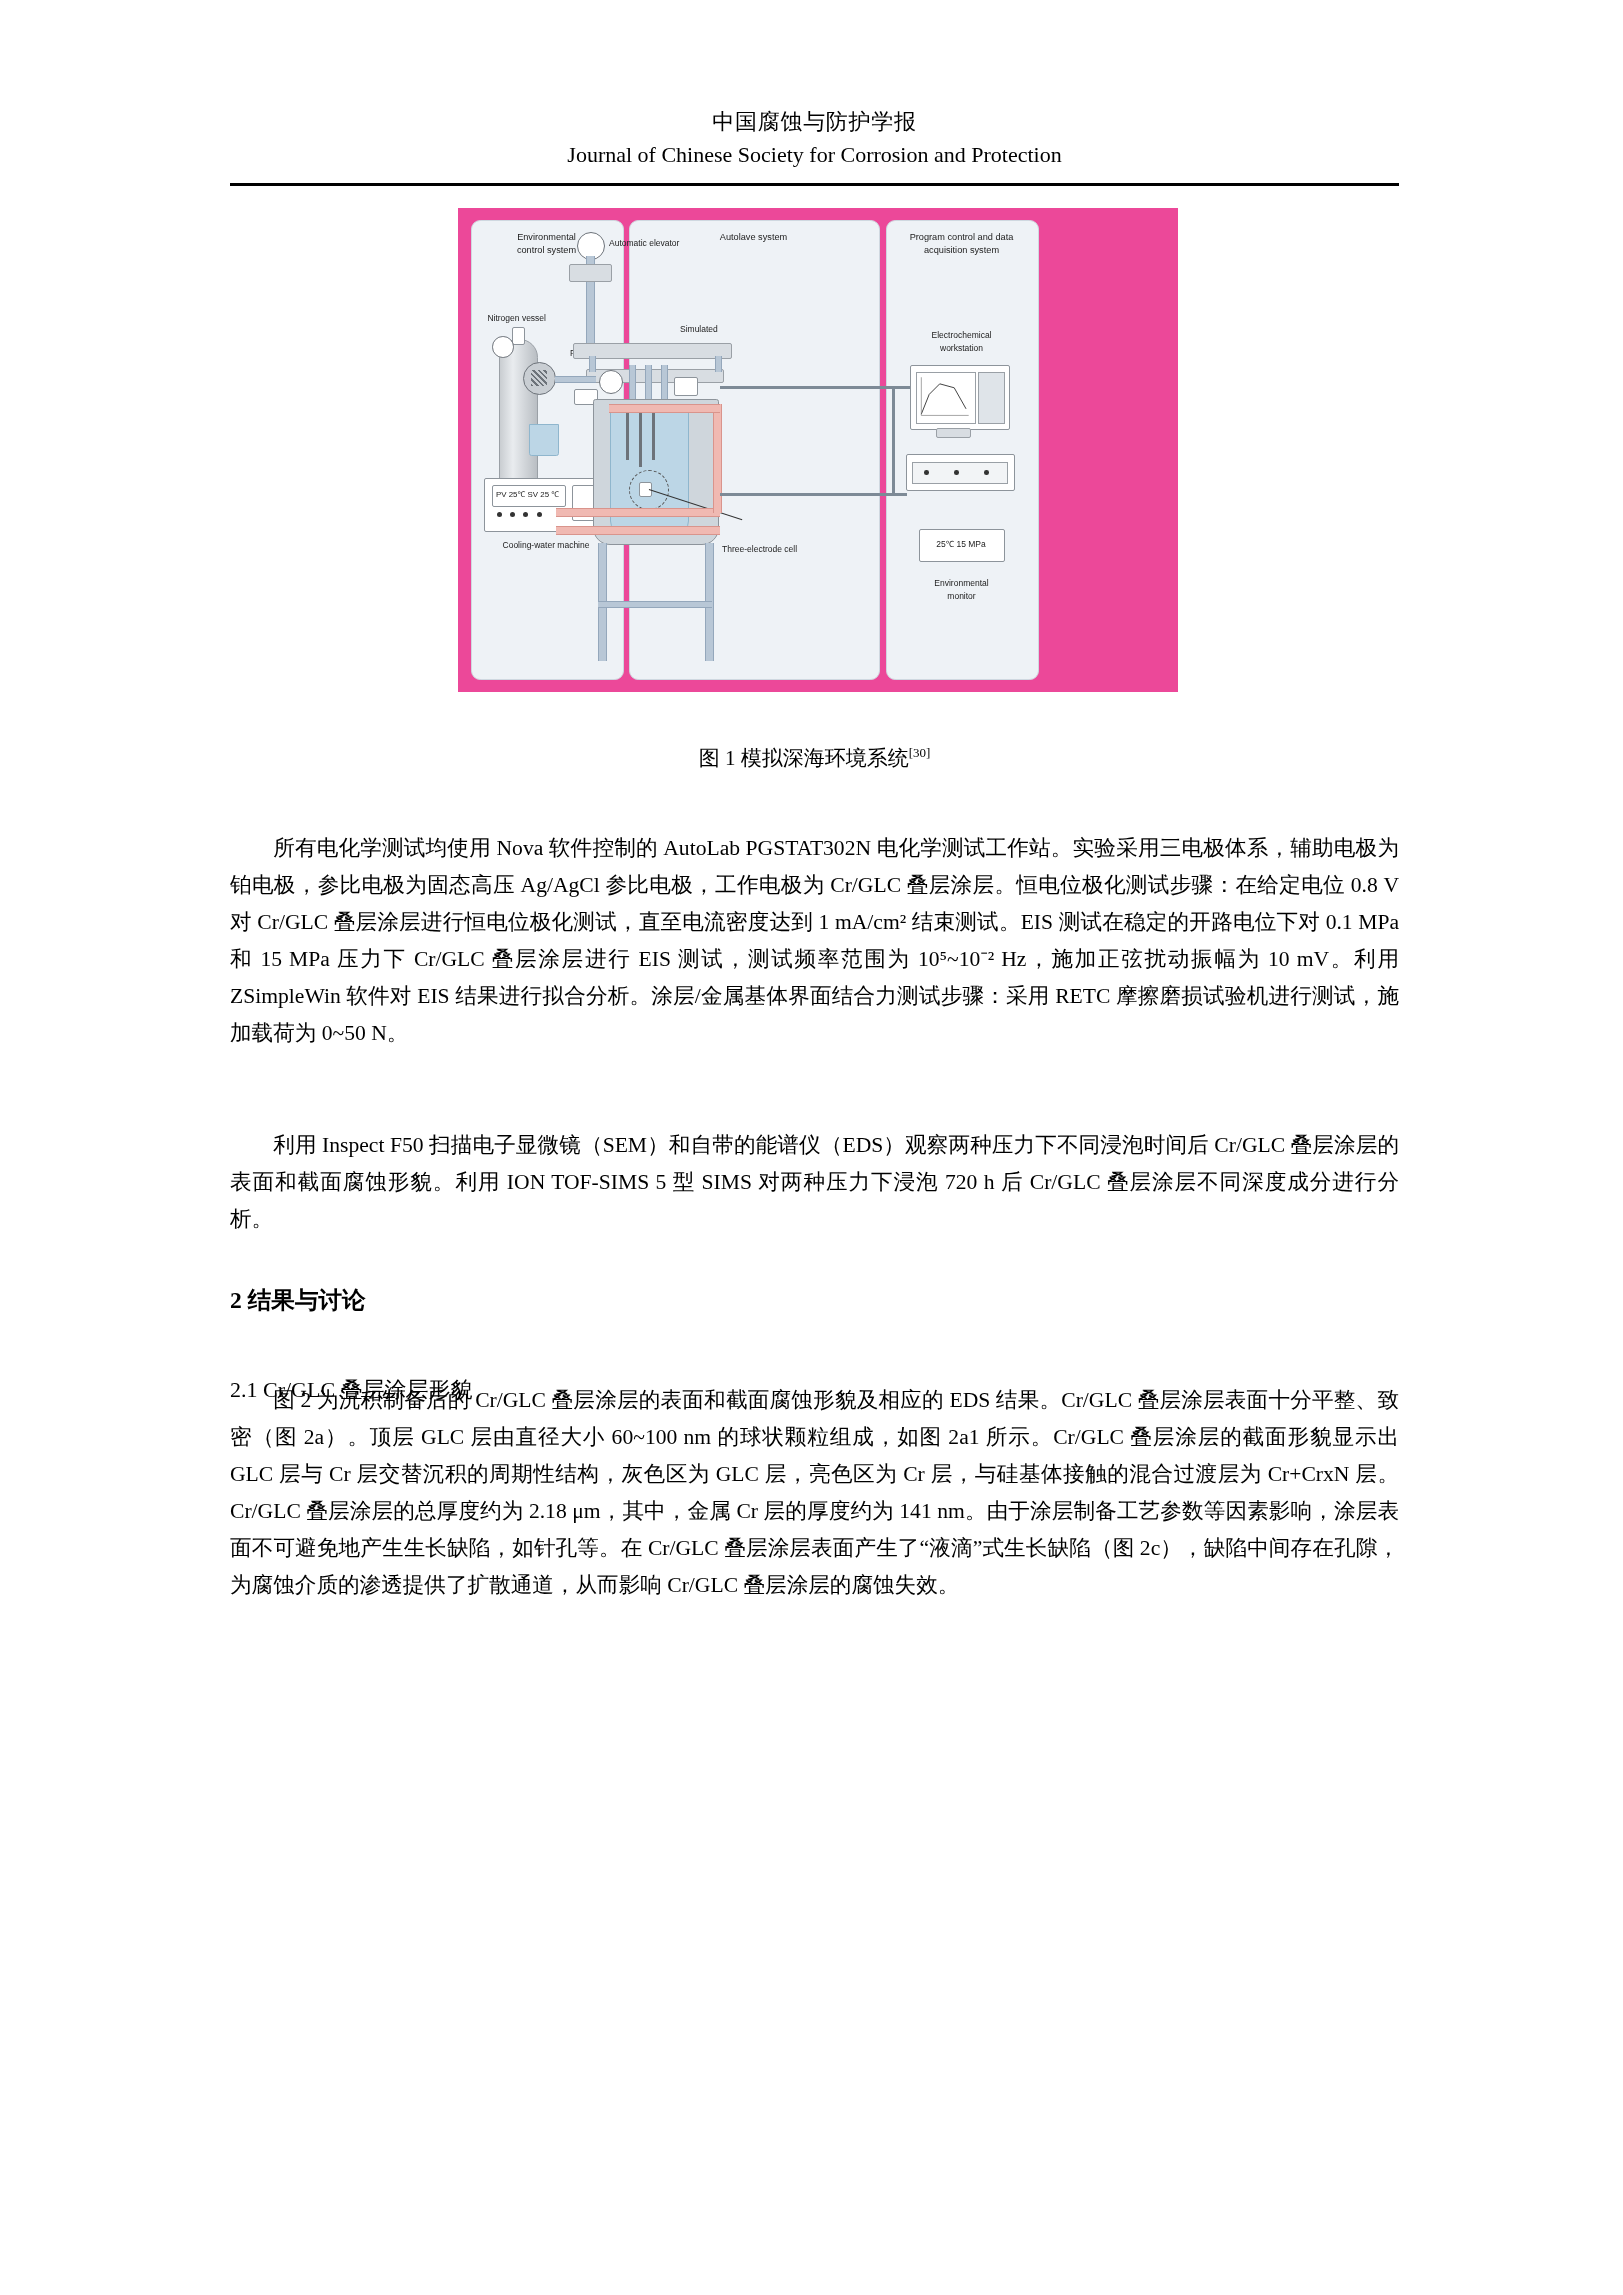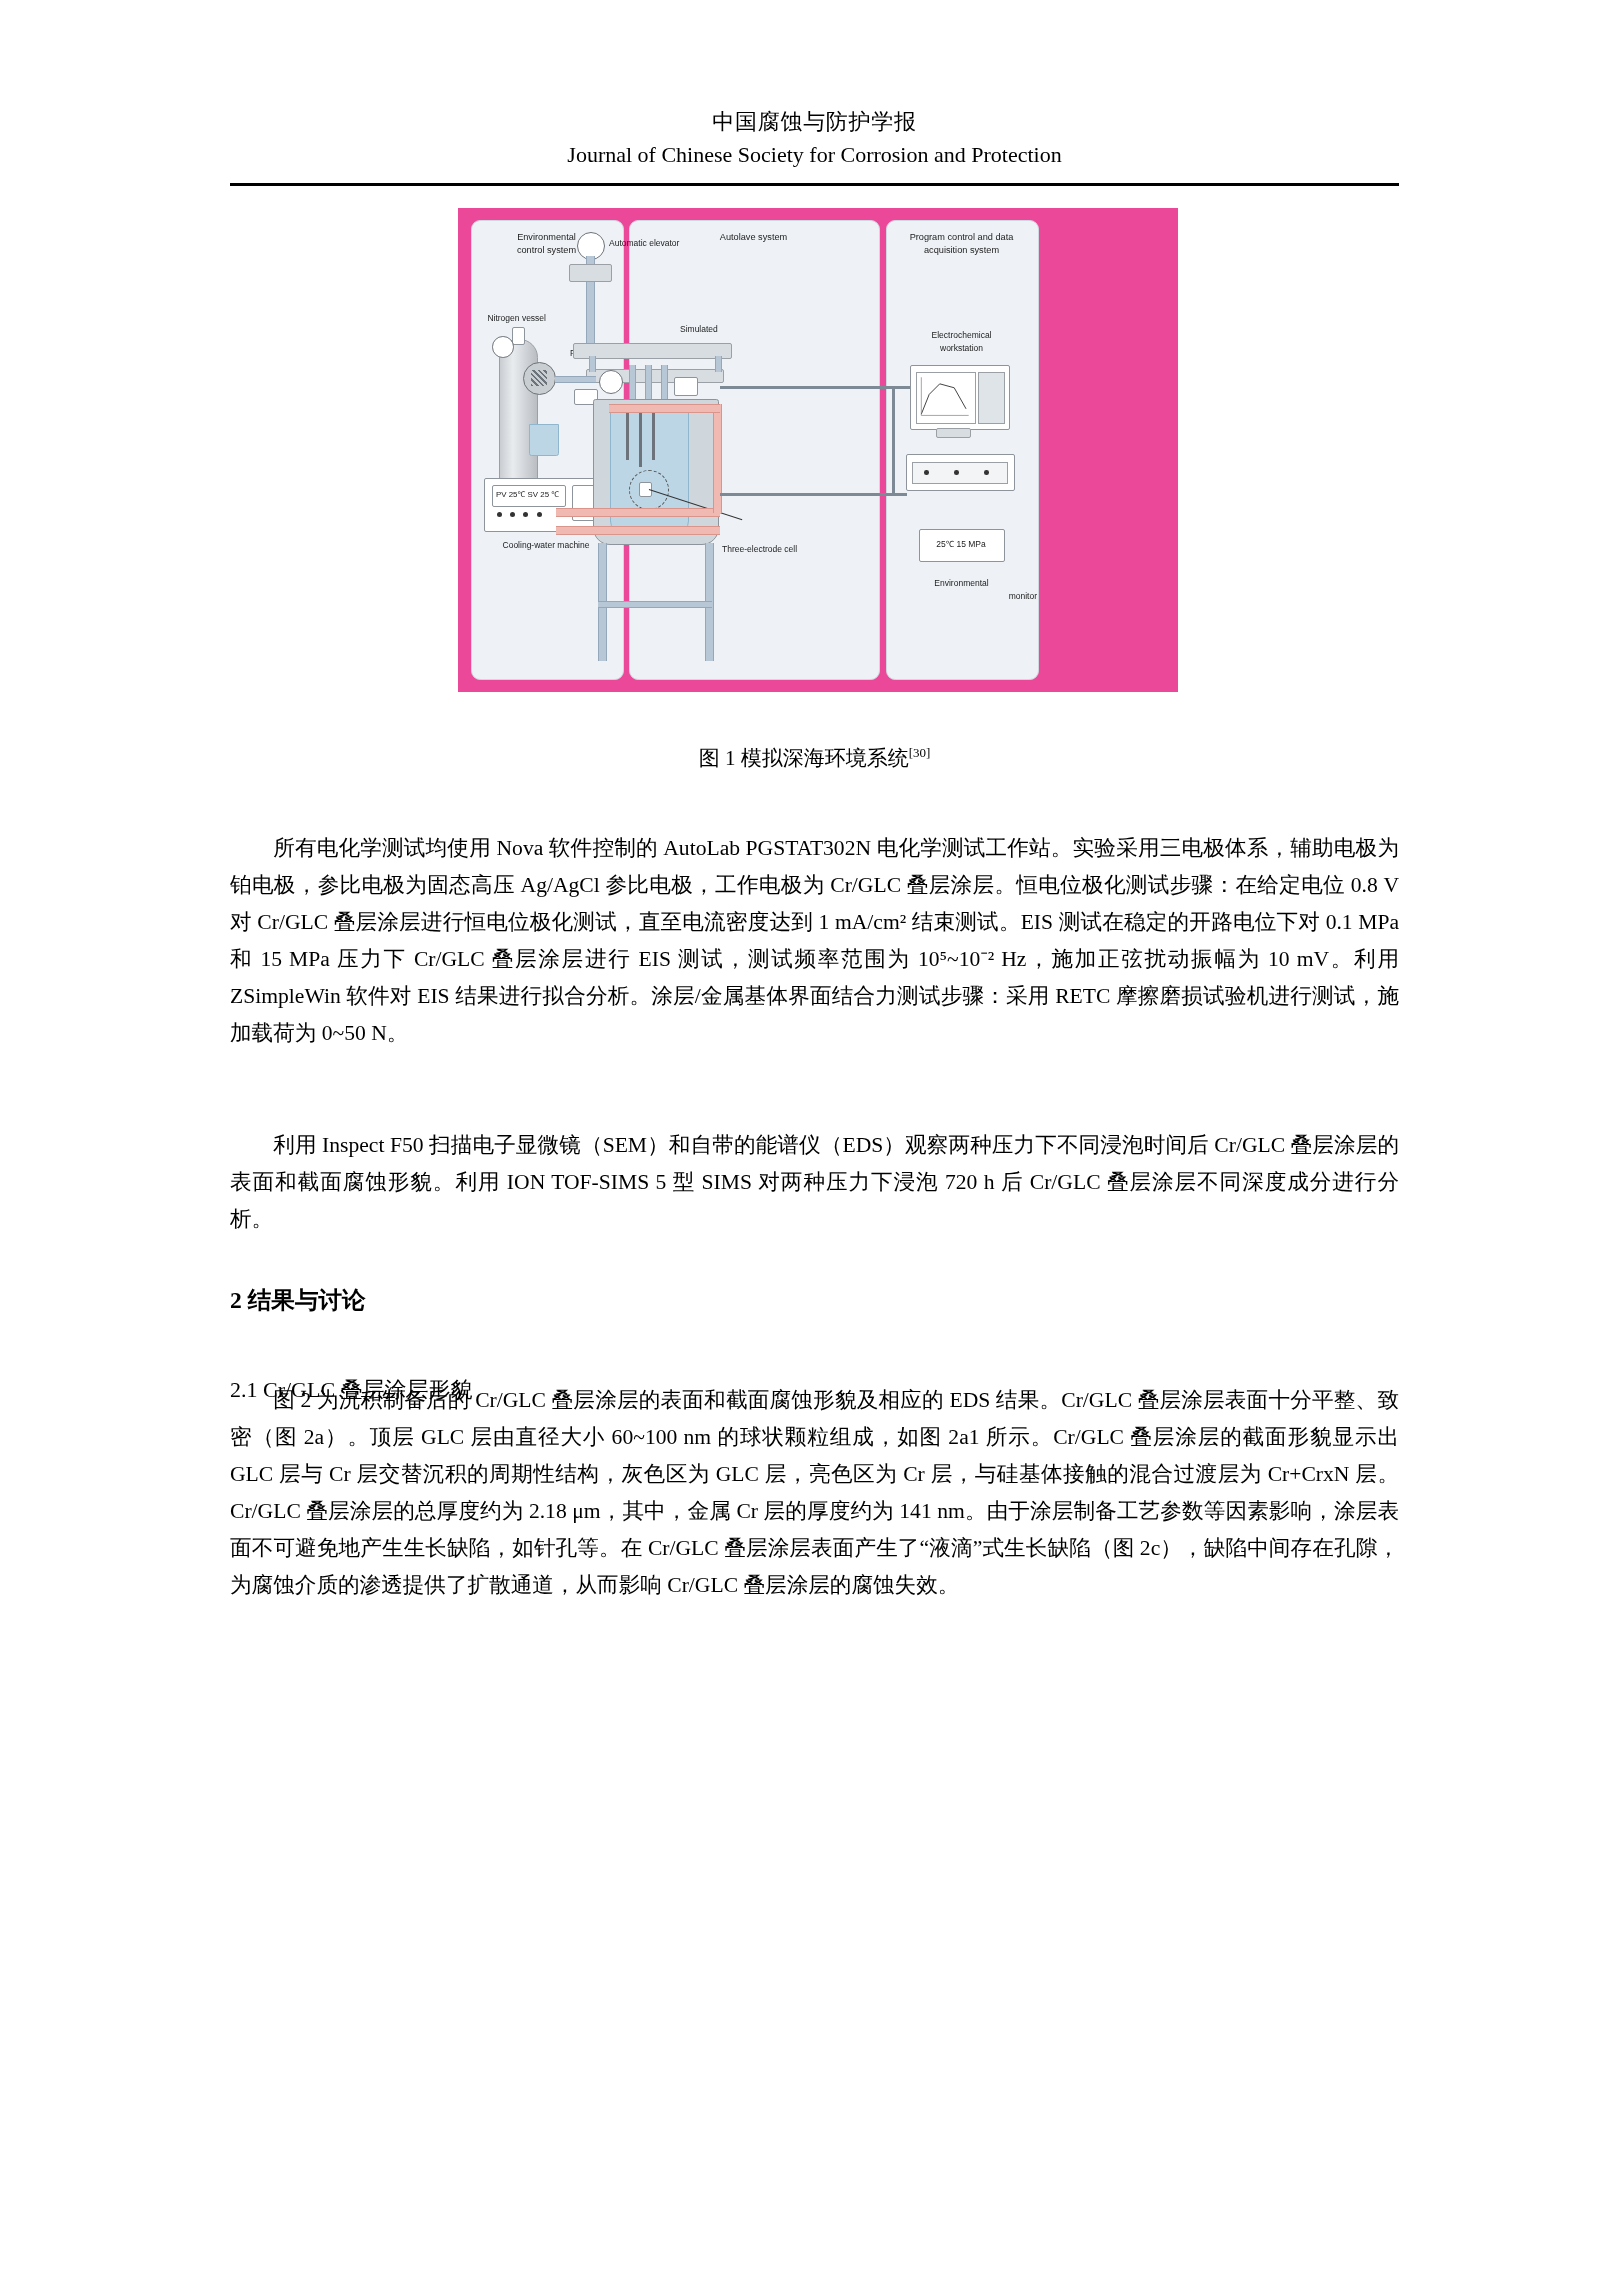--- a/index.html
+++ b/index.html
@@ -306,21 +306,21 @@
 
       <div class="box" style="left:448px; top:246px; width:107px; height:35px;"></div>
       <div style="position:absolute;left:454px;top:254px;width:94px;height:19.6px;border:0.7px solid #9aa0a6;background:#f2f4f6;"></div>
       <div class="dot" style="left:466px; top:262px; width:4.6px; height:4.6px;"></div>
       <div class="dot" style="left:496px; top:262px; width:4.6px; height:4.6px;"></div>
       <div class="dot" style="left:526px; top:262px; width:4.6px; height:4.6px;"></div>
 
       <div class="box" style="left:461px; top:321px; width:84px; height:31px;"></div>
       <div class="tiny-c" style="left:461px; top:330px; width:84px;">25℃  15 MPa</div>
       <div class="tiny-c" style="left:428px; top:370px; width:151px;">Environmental</div>
-      <div class="tiny-c" style="left:428px; top:383px; width:151px;text-align:right;">monitor</div>
+      <div class="tiny-c" style="left:428px; top:383px; width:151px;">monitor</div>
 
       <div class="pipe-h" style="left:262px; top:178px; width:190px; height:3.3px; background:#7d8a96; border:none;"></div>
       <div class="pipe-h" style="left:262px; top:285px; width:187px; height:3.3px; background:#7d8a96; border:none;"></div>
       <div class="pipe-v" style="left:434px; top:178px; width:3.3px; height:109px; background:#7d8a96; border:none;"></div>
     </div>
   </div>
 
   <div class="caption" style="top:705px;margin-top:32px;">
     <span>图 1  模拟深海环境系统</span><span class="sup">[30]</span>
   </div>

